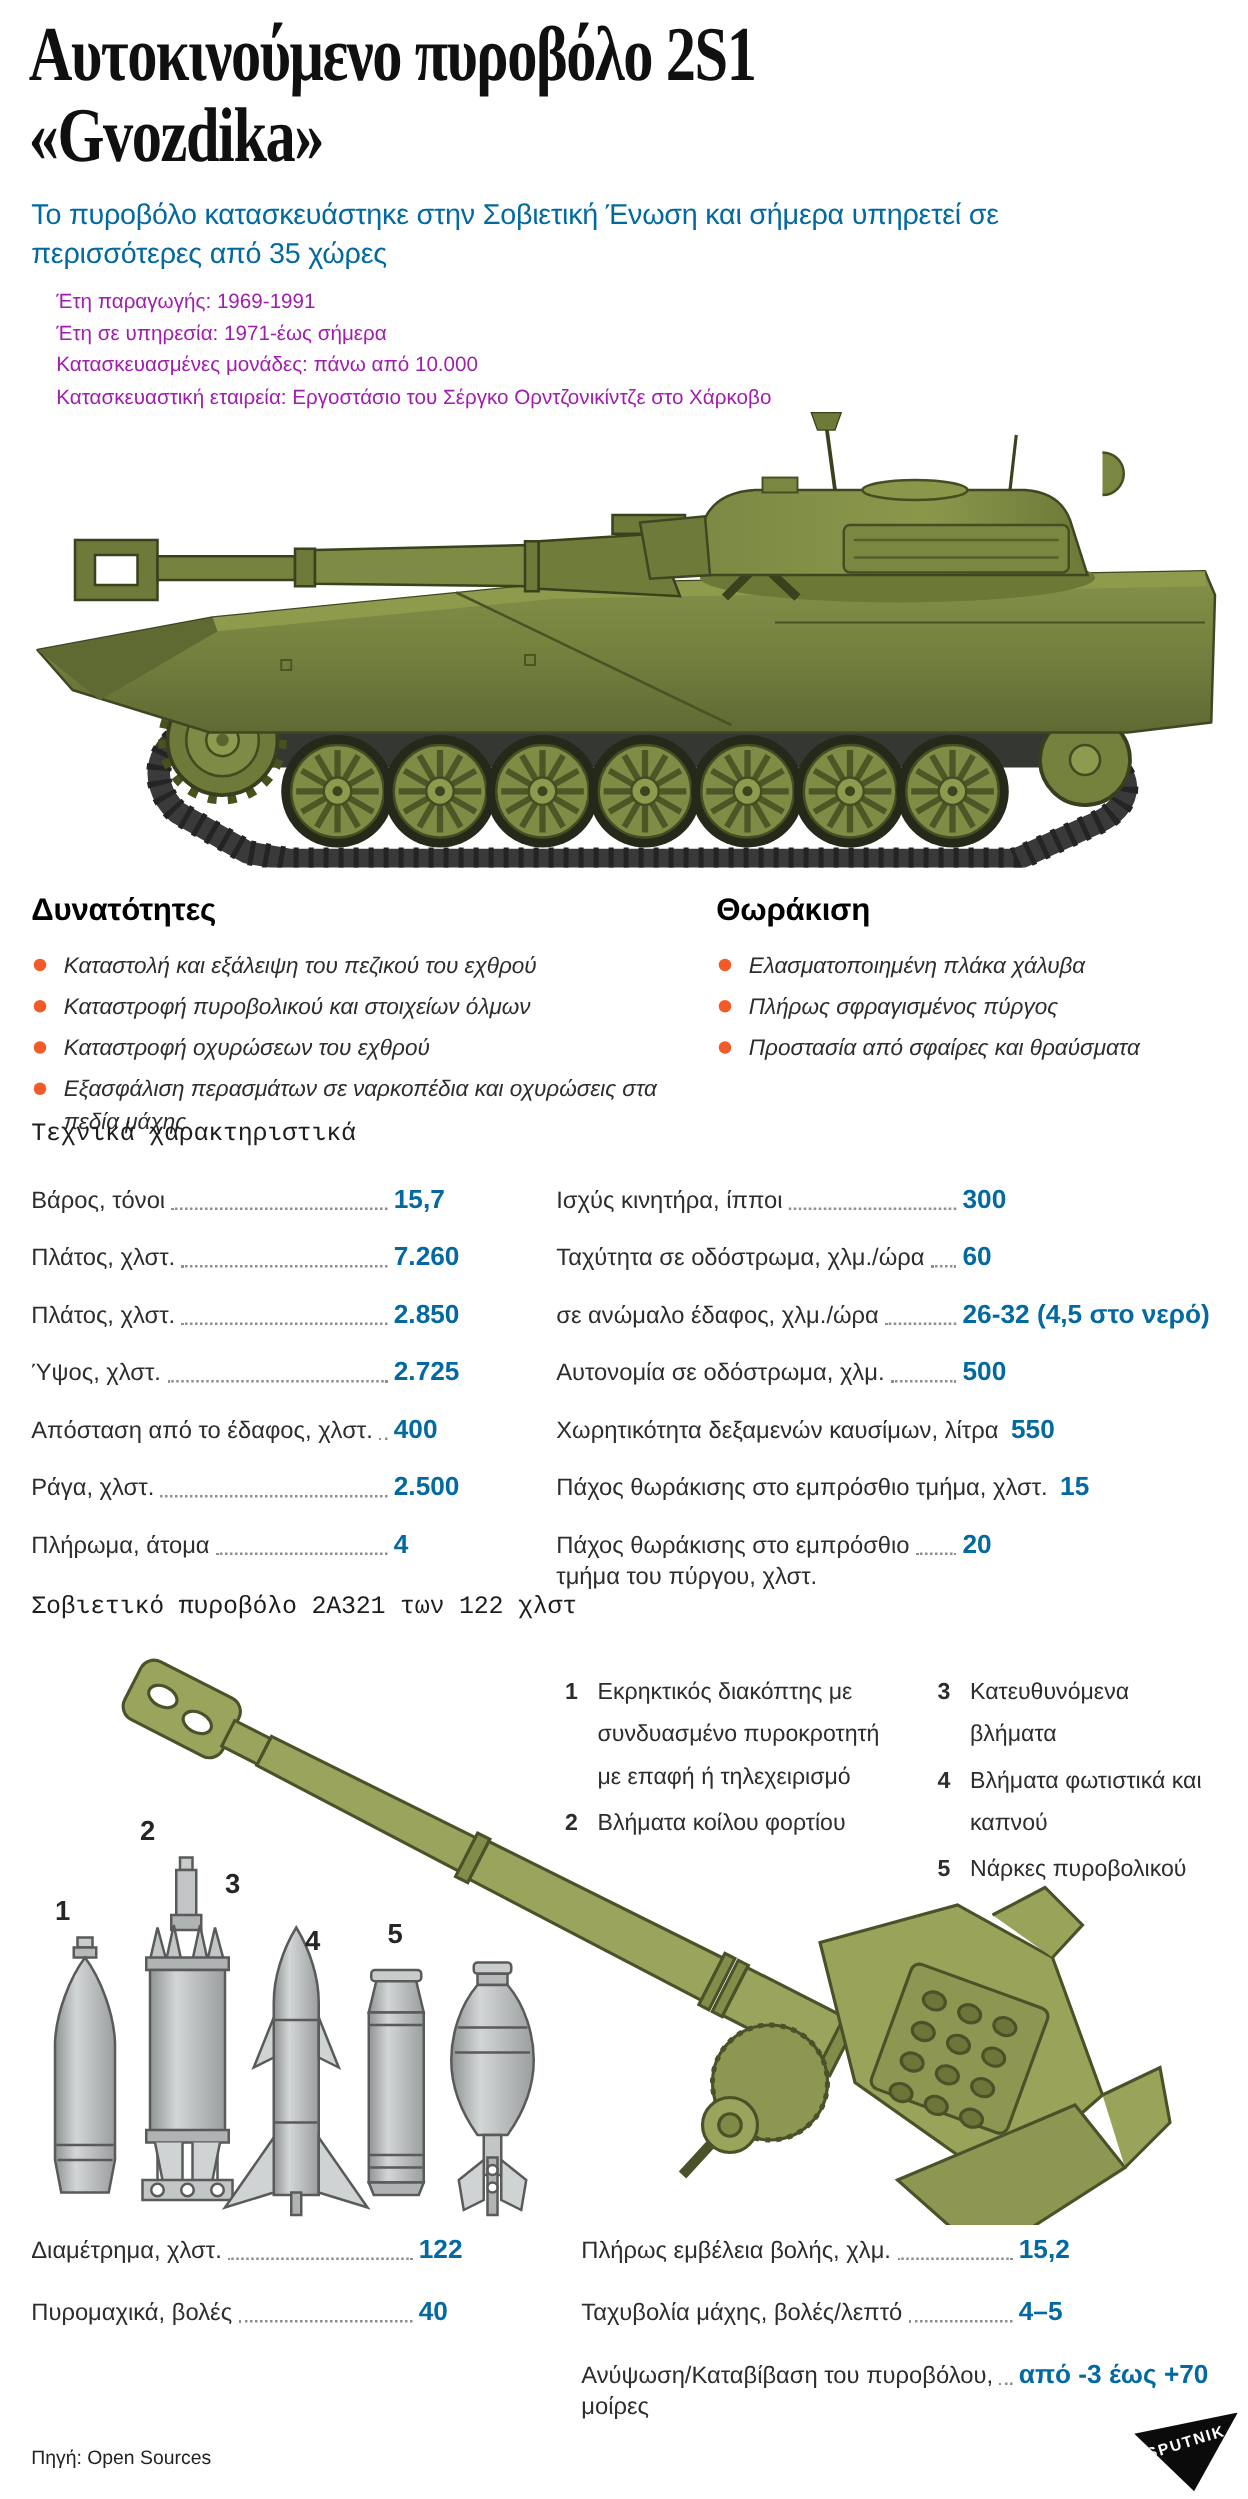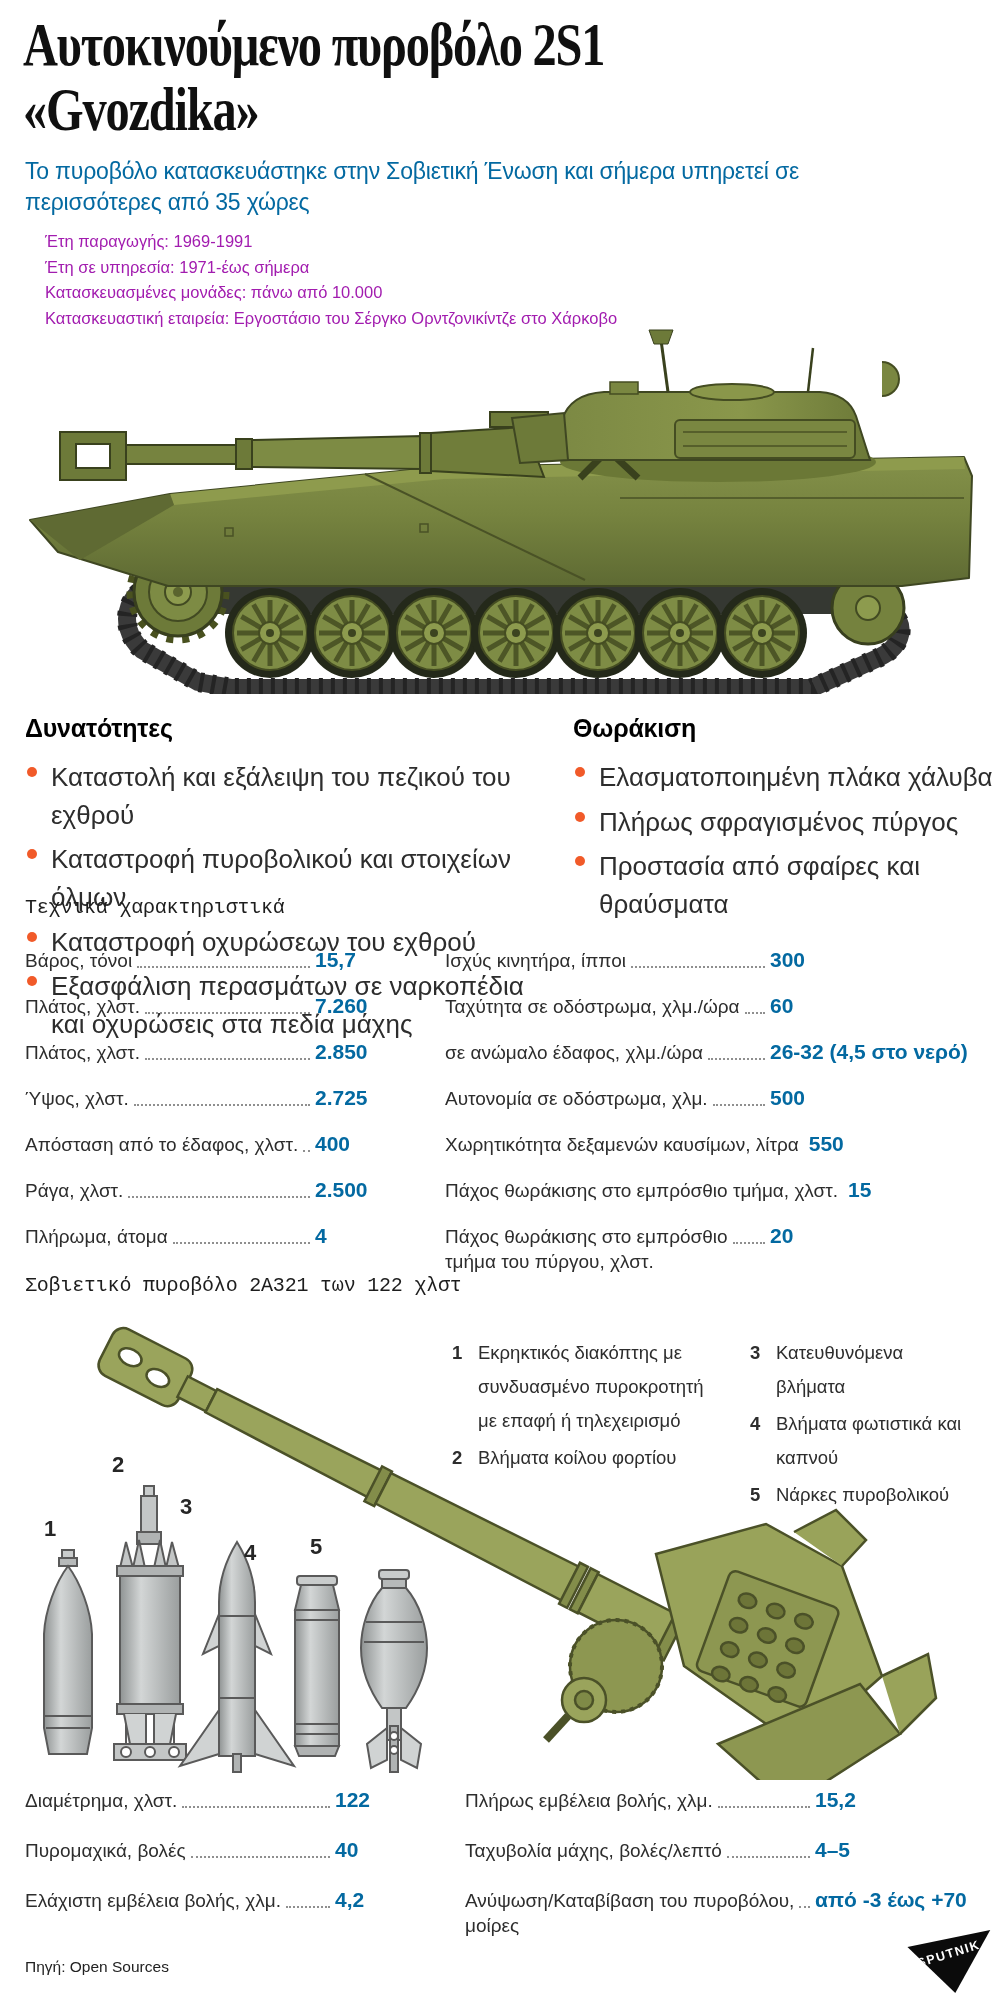--- a/index.html
+++ b/index.html
@@ -17,21 +17,21 @@
   
   .tank-wrap{position:absolute;left:20px;top:328px;width:960px;height:366px;}
   .gun-wrap{position:absolute;left:0;top:1316px;width:998px;height:464px;}
   .shell-num{position:absolute;font-size:22px;font-weight:700;color:#262626;}
 
   
   .bullets{position:absolute;width:530px;}
   .bullets.left{left:25px;top:714px;}
   .bullets.right{left:573px;top:714px;width:420px;}
   .section-head-bold{margin:0 0 16px;font-size:25px;font-weight:700;color:#000000;letter-spacing:-.2px;}
-  .blist{list-style:none;margin:0;padding:0;font-size:26px;line-height:1.45;color:#2d2d2d;}
+  .blist{list-style:none;margin:0;padding:0;font-size:18px;line-height:1.45;color:#2d2d2d;font-style:italic;}
   .blist li{display:flex;margin-bottom:7px;}
   .dot{flex:0 0 10px;width:10px;height:10px;border-radius:50%;background:#f15a29;margin:8px 14px 0 2px;}
 
   
   .section-head{position:absolute;left:25px;margin:0;font-size:20px;font-weight:400;color:#1d1d1d;letter-spacing:-.2px;font-family:Liberation Mono, monospace;}
   #specs-title{top:896px;}
   #gun-title{top:1274px;}
 
   
   .spec-grid{position:absolute;left:25px;display:grid;column-gap:40px;}
@@ -448,27 +448,20 @@
             <span class="spec-value">122</span>
           </div>
         </div>
       <div class="spec-row">
           <div class="spec-main">
             <span class="spec-label">Πυρομαχικά, βολές</span>
             <span class="leader"></span>
             <span class="spec-value">40</span>
           </div>
         </div>
-      <div class="spec-row">
-          <div class="spec-main">
-            <span class="spec-label">Ελάχιστη εμβέλεια βολής, χλμ.</span>
-            <span class="leader"></span>
-            <span class="spec-value">4,2</span>
-          </div>
-        </div>
     </div>
     <div class="col-b">
       <div class="spec-row">
           <div class="spec-main">
             <span class="spec-label">Πλήρως εμβέλεια βολής, χλμ.</span>
             <span class="leader"></span>
             <span class="spec-value">15,2</span>
           </div>
         </div>
       <div class="spec-row">

